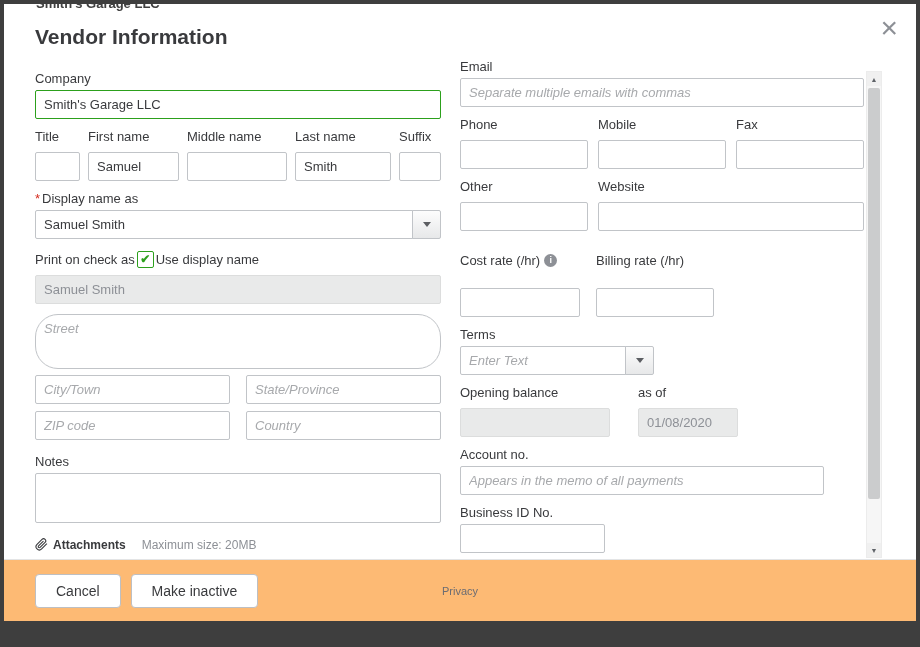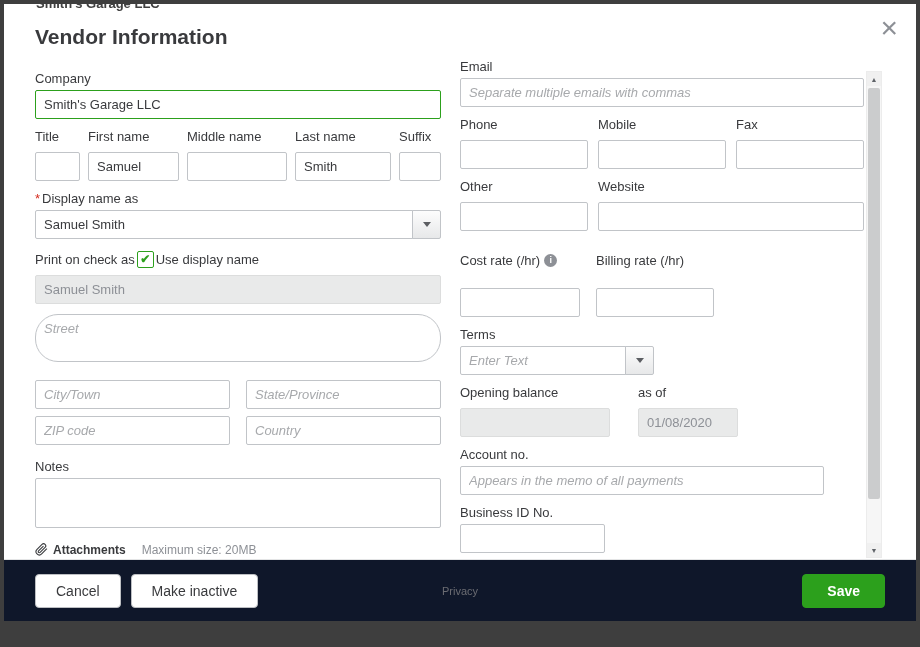--- a/index.html
+++ b/index.html
@@ -41,21 +41,21 @@
   }
   .input::placeholder, .textarea::placeholder { color:#a7a9ac; font-style:italic; }
   .input.focused { border-color:#2ca01c; }
   .input.disabled, .input:disabled {
     background:#e9eaea; border-color:#dcdddd; color:#8d9096;
   }
   .textarea {
     width:100%; border:1px solid #c1c4c8; border-radius:2px; resize:none;
     padding:6px 8px; font-size:13px; font-family:inherit; color:#393a3d; outline:none;
   }
-  .textarea.street { height:48px; margin-bottom:14px;border-radius:23px; }
+  .textarea.street { height:55px; margin-bottom:2px;border-radius:23px; }
   .textarea.notes  { height:50px; }
 
   .name-grid { display:grid; grid-template-columns:45px 91px 100px 96px 42px; column-gap:8px; row-gap:4px; margin-bottom:10px; }
   .addr-label-row { display:flex; align-items:baseline; gap:8px; margin-bottom:4px; }
   .map-link { font-size:12px; color:#0077c5; text-decoration:none; cursor:pointer; }
   .addr-grid { display:grid; grid-template-columns:195px 195px; column-gap:16px; margin-bottom:7px; }
   .addr-grid.last { margin-bottom:14px; }
 
   .combo { display:flex; width:100%; }
   .combo .input { flex:1; border-radius:2px 0 0 2px; }
@@ -95,21 +95,21 @@
   .vscroll {
     position:absolute; left:862px; top:60px; width:16px; height:487px;
     background:#f6f6f6; border:1px solid #ececec;
   }
   .vscroll .arrow { height:14px; display:flex; align-items:center; justify-content:center; font-size:7px; color:#5f6368; background:#f0f0f0; cursor:pointer; }
   .vscroll .track { position:absolute; top:14px; bottom:14px; left:0; right:0; }
   .vscroll .thumb { position:absolute; top:2px; left:1px; right:1px; height:90%; background:#cbcccd; border-radius:2px; cursor:pointer; }
   .vscroll .arrow.down { position:absolute; bottom:0; left:0; right:0; }
 
   .footer {
-    position:absolute; left:0; right:0; bottom:0; height:62px; background:#0f172a;
+    position:absolute; left:0; right:0; bottom:0; height:62px; background:#fdba74;
     border-top:1px solid #e3e4e5; display:flex; align-items:center; padding:0 31px;
   }
   .btn {
     height:34px; padding:0 20px; border:1px solid #bdbfc3; border-radius:4px;
     background:#fff; color:#393a3d; font-size:14px; font-family:inherit; cursor:pointer;
   }
   .btn + .btn { margin-left:10px; }
   .privacy { position:absolute; left:50%; transform:translateX(-50%); font-size:11px; color:#6b6c72; }
   .btn-save {
     margin-left:auto; background:#2ca01c; border-color:#2ca01c; color:#fff;
@@ -263,15 +263,14 @@
     <div class="track">
       <div class="thumb"></div>
     </div>
     <div class="arrow down">▼</div>
   </div>
 
   <div class="footer">
     <button class="btn">Cancel</button>
     <button class="btn">Make inactive</button>
     <span class="privacy">Privacy</span>
-    <button class="btn btn-save">Save</button>
   </div>
 </div>
 
 </body></html>

